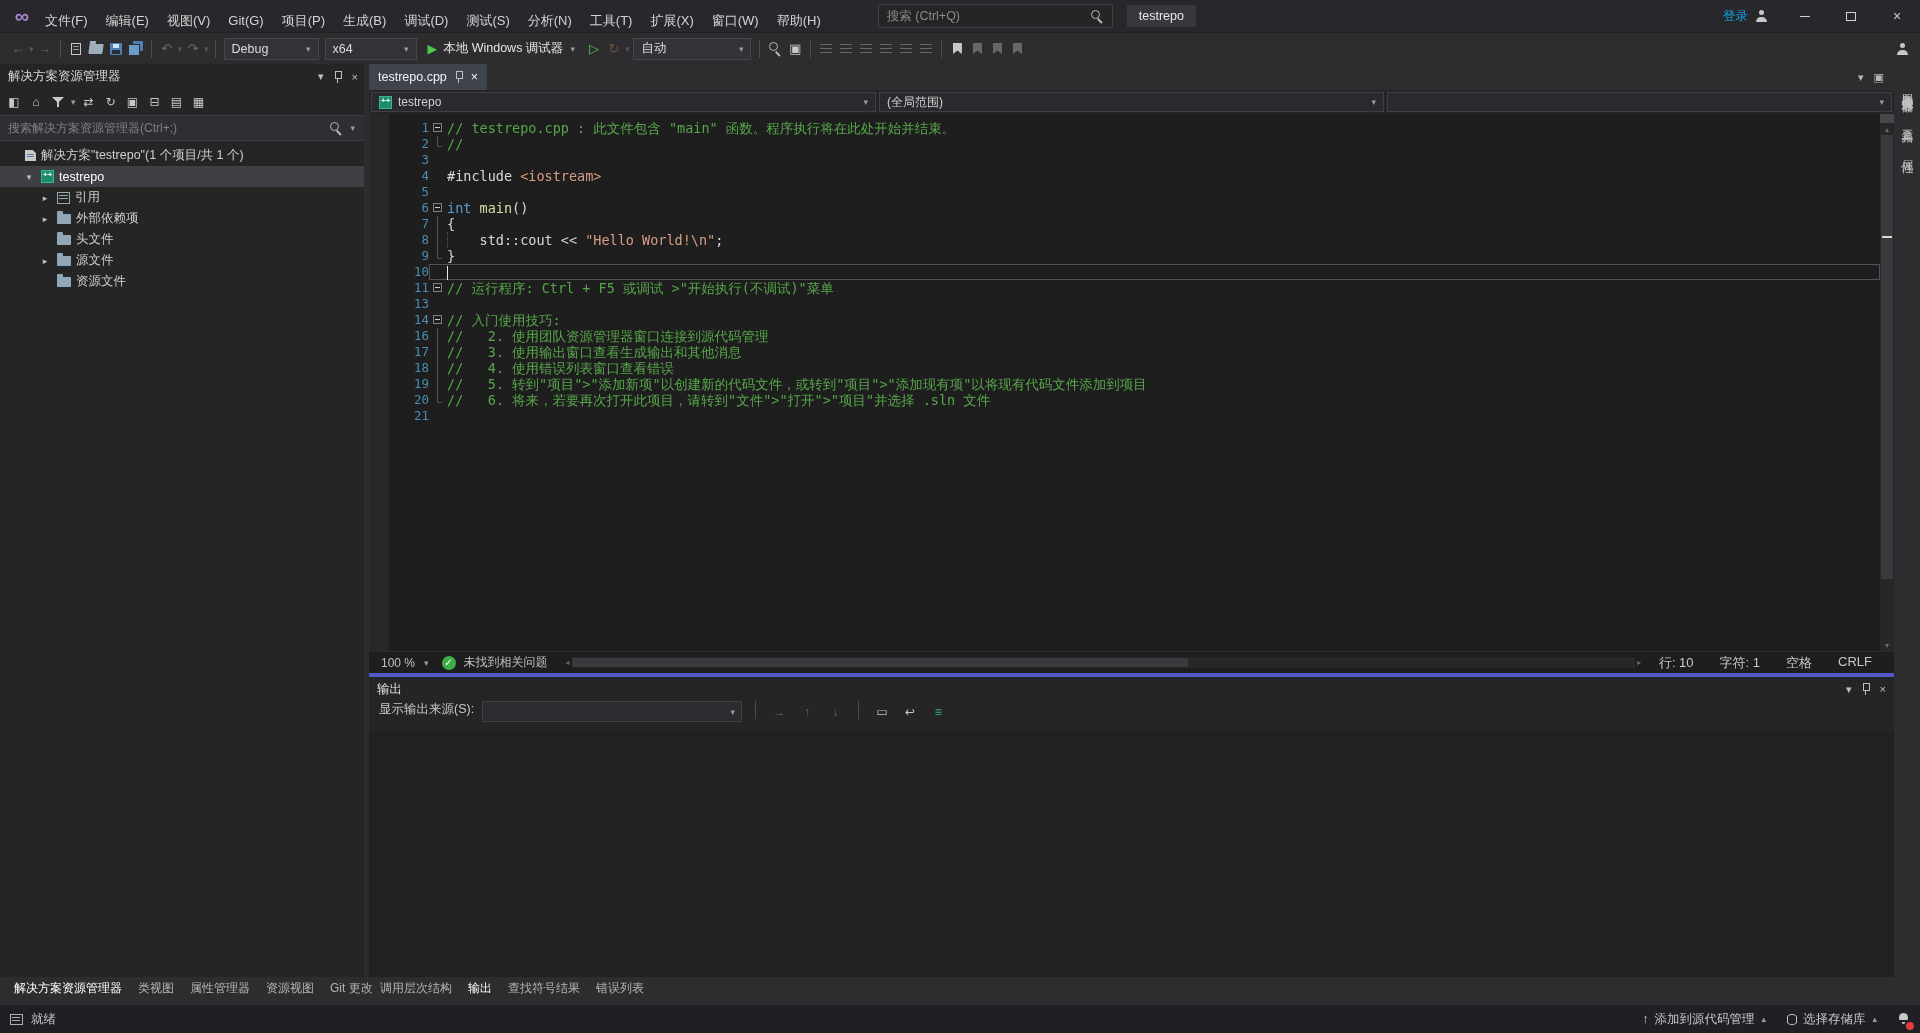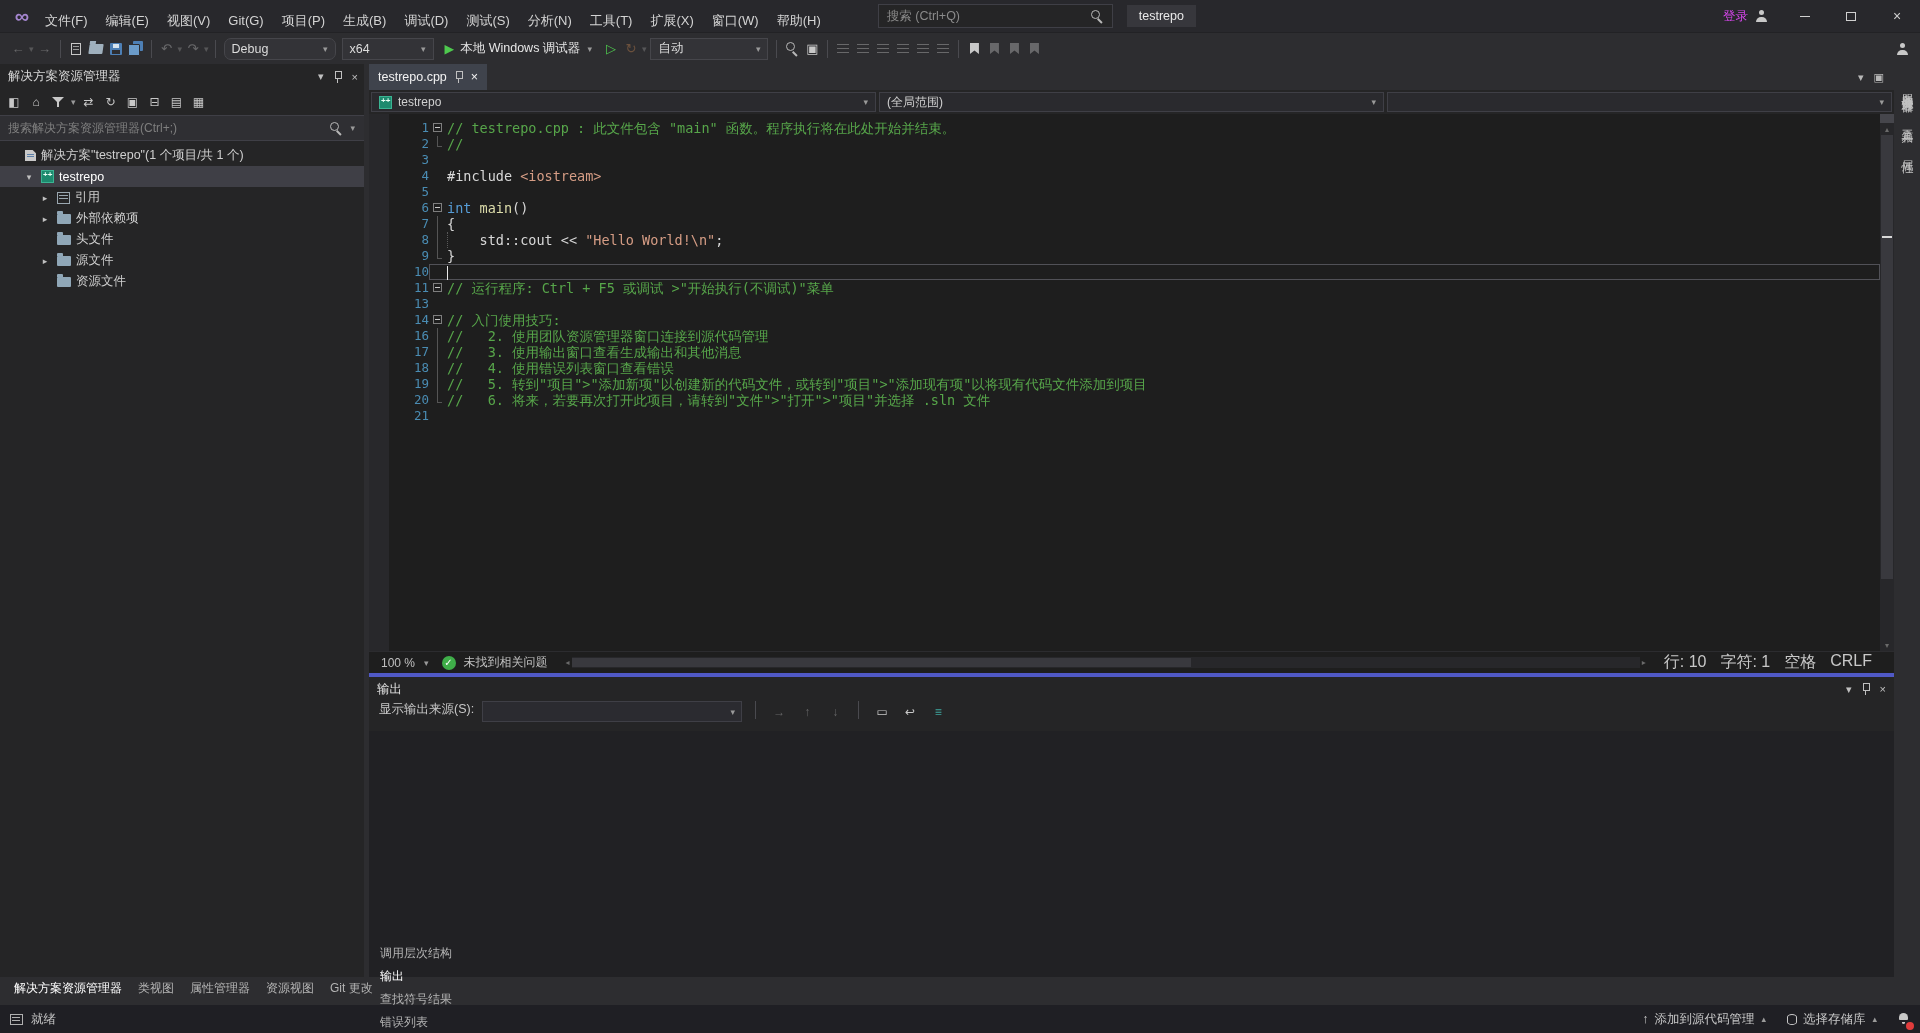--- a/index.html
+++ b/index.html
@@ -10,21 +10,21 @@
   .dis{opacity:.38;}
 
   
   .titlebar{height:33px;background:#28282c;display:flex;align-items:center;padding-left:8px;border-bottom:1px solid #222225;}
   .vs-logo{font-size:20px;color:#a586d0;width:28px;text-align:center;font-weight:bold;}
   .menubar{display:flex;height:100%;align-items:center;}
   .menu-item{padding:0 9px;height:100%;display:flex;align-items:center;font-size:13px;color:#d4d4d4;cursor:default;margin-top:9px;}
   .tb-search{width:235px;height:24px;background:#252526;border:1px solid #3f3f46;display:flex;align-items:center;
     padding:0 8px;margin-left:48px;color:#8a8a8a;font-size:12.5px;}
   .win-title{margin-left:14px;padding:4px 12px;background:#37373c;color:#e8e8e8;font-size:12.5px;}
-  .signin{display:flex;align-items:center;gap:7px;margin-right:14px;color:#d946ef;font-size:12.5px;}
+  .signin{display:flex;align-items:center;gap:7px;margin-right:14px;color:#0ea5e9;font-size:12.5px;}
   .win-btn{width:46px;height:33px;display:flex;align-items:center;justify-content:center;color:#d0d0d0;font-size:14px;}
   .i-restore{width:10px;height:9px;border:1px solid #d0d0d0;position:relative;background:#28282c;}
   .i-restore::before{content:"";position:absolute;top:-3px;left:2px;width:10px;height:9px;border:1px solid #d0d0d0;z-index:-1;}
   .i-min{width:10px;height:1px;background:#d0d0d0;}
 
   
   .gi{display:inline-flex;align-items:center;justify-content:center;width:20px;height:22px;color:#c8c8c8;font-size:12px;}
   .i-mag{width:13px;height:13px;position:relative;display:inline-block;}
   .i-mag::before{content:"";position:absolute;top:0;left:0;width:7px;height:7px;border:1.5px solid #b8b8b8;border-radius:50%;}
   .i-mag::after{content:"";position:absolute;bottom:1px;right:1px;width:6px;height:1.5px;background:#b8b8b8;transform:rotate(45deg);}
@@ -130,37 +130,37 @@
   .vs-arrow{color:#6a6a6a;font-size:8px;height:12px;display:flex;align-items:center;}
   .vs-track{flex:1;width:100%;position:relative;}
   .vs-thumb{position:absolute;top:0;left:1px;right:1px;height:88%;background:#39393e;}
   .vs-caretmark{position:absolute;top:20%;left:2px;right:2px;height:2px;background:#d8d8d8;}
 
   .ed-status{height:22px;background:#1e1e1e;border-top:1px solid #2c2c2f;display:flex;align-items:center;font-size:12px;color:#c0c0c0;padding:0 8px;gap:8px;}
   .zoom-combo{display:flex;align-items:center;gap:8px;padding:0 4px;}
   .hscroll{flex:1;display:flex;align-items:center;gap:2px;margin:0 10px;}
   .h-track{flex:1;height:11px;background:#27272a;position:relative;}
   .h-thumb{position:absolute;left:0;top:1px;bottom:1px;width:58%;background:#39393e;}
-  .cursor-info{display:flex;gap:14px;padding-right:14px;font-size:16px;color:#c8c8c8;}
+  .cursor-info{display:flex;gap:26px;padding-right:14px;font-size:13px;color:#c8c8c8;}
 
   .focus-split{height:4px;background:#5059c6;}
 
   
   .output{height:300px;background:#252526;display:flex;flex-direction:column;}
   .out-header{height:24px;display:flex;align-items:center;padding:0 8px;font-size:12.5px;color:#e0e0e0;}
   .out-controls{height:30px;display:flex;align-items:flex-start;padding:0 10px;font-size:12.5px;color:#c8c8c8;gap:8px;}
   .out-combo{width:260px;height:21px;background:#2b2b30;border:1px solid #3f3f46;display:flex;align-items:center;padding:0 6px;}
   .out-combo .car{margin-left:auto;font-size:9px;color:#9a9a9a;}
   .out-content{flex:1;background:#212124;}
   .teal{color:#3fa7a0;}
 
   
   .band{height:22px;background:#2d2d30;position:relative;display:flex;align-items:center;}
   .left-tabs{display:flex;margin-left:6px;}
-  .bottom-tabs{position:absolute;left:372px;display:flex;flex-direction:column;}
+  .bottom-tabs{position:absolute;left:372px;display:flex;}
   .band-tab{padding:3px 8px;font-size:12px;color:#b4b4b4;white-space:nowrap;}
   .band-tab.active{color:#ffffff;}
   .gap6{height:6px;background:#2d2d30;}
   .statusbar{height:28px;background:#1f1f24;display:flex;align-items:center;padding:0 10px;font-size:12.5px;color:#c8c8c8;gap:8px;}
   .sb-right{margin-left:auto;display:flex;align-items:center;gap:20px;}
   .sb-item{display:flex;align-items:center;gap:6px;}
   .bell-wrap{position:relative;display:inline-block;}
 </style>
 </head>
 <body>
@@ -220,21 +220,21 @@
     </span>
   <span class="tbtn">
       <span class="i-saveall"></span>
     </span>
   <span class="sep"></span>
   <span class="tbtn dis">↶</span>
   <span class="tb-car dis">▾</span>
   <span class="tbtn dis">↷</span>
   <span class="tb-car dis">▾</span>
   <span class="sep"></span>
-  <div class="combo" style="width:112px;border-radius:7px;">
+  <div class="combo" style="width:95px;">
     <span>Debug</span>
     <span class="car">▾</span>
   </div>
   <div class="combo" style="width:92px;">
     <span>x64</span>
     <span class="car">▾</span>
   </div>
   <div class="runner">
     <span class="green">▶</span>
     <span>本地 Windows 调试器</span>

